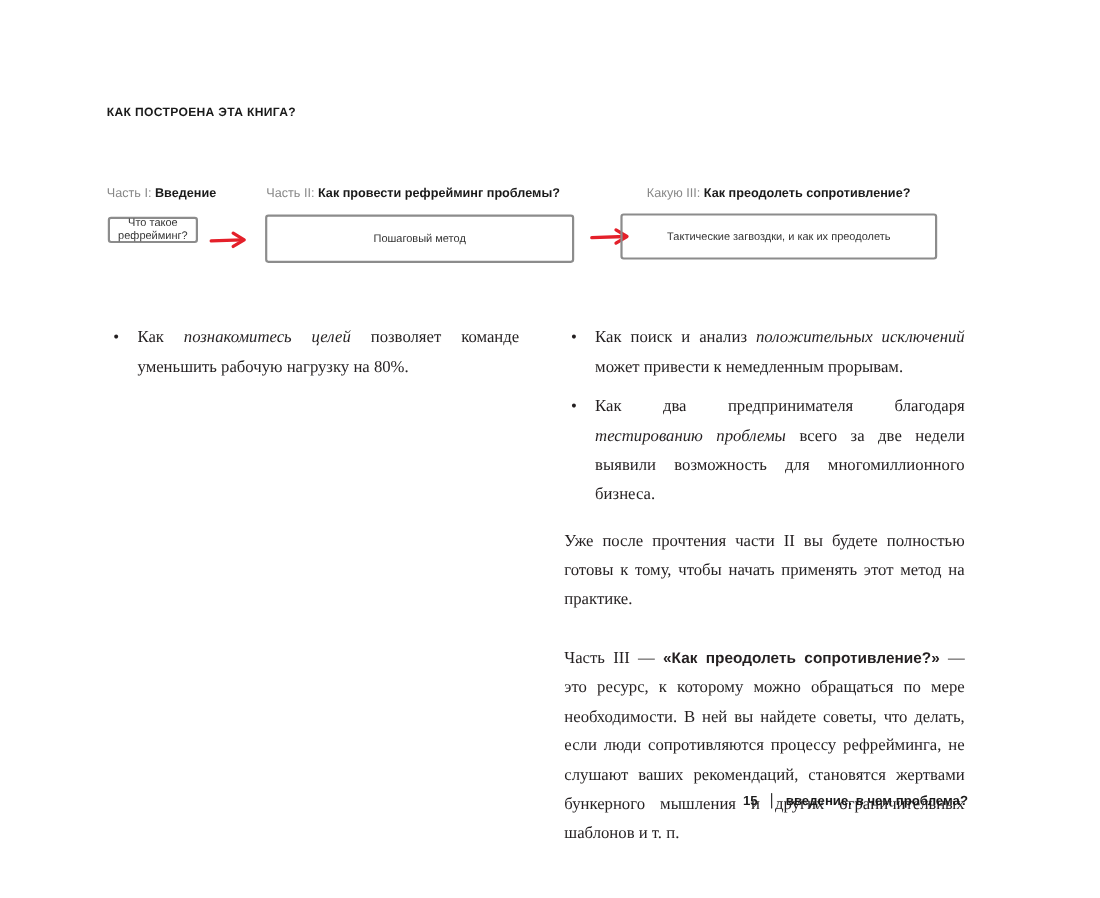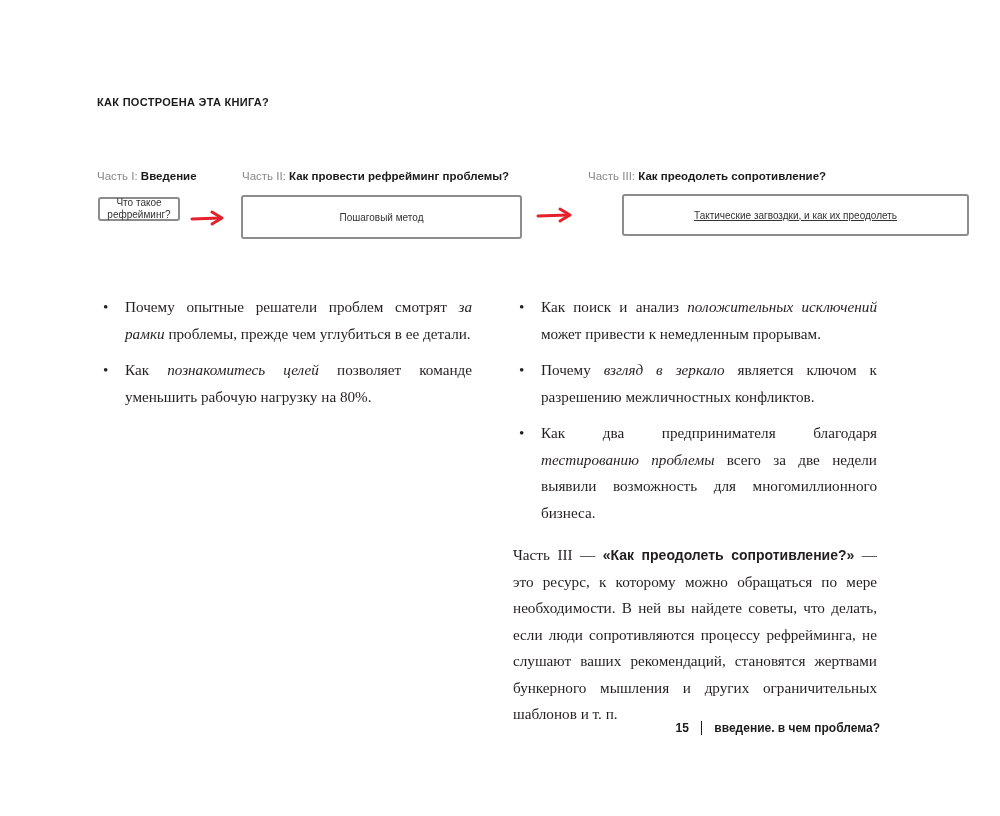--- a/index.html
+++ b/index.html
@@ -34,54 +34,53 @@
 <div>
   <div class="part-label sans" style="left:97px;">
     <span class="pfx">Часть I:</span>
     <span class="ttl">Введение</span>
   </div>
   <div class="part-label sans" style="left:242px;">
     <span class="pfx">Часть II:</span>
     <span class="ttl">Как провести рефрейминг проблемы?</span>
   </div>
   <div class="part-label sans" style="left:588px;">
-    <span class="pfx">Часть III:</span>
+    <span class="pfx">Какую III:</span>
     <span class="ttl">Как преодолеть сопротивление?</span>
   </div>
 
   <div class="sketch-box sans" style="left:98px; top:197px; width:82px; height:24px; line-height:12px; padding:0 4px;">Что такое рефрейминг?</div>
 
   <svg class="arrow" style="left:190px; top:209px;" width="36" height="18" viewBox="0 0 36 18">
     <path d="M2 10 L30 9" stroke="#e4202a" stroke-width="3" fill="none" stroke-linecap="round"></path>
     <path d="M22 3 L32 9 L22 15" stroke="#e4202a" stroke-width="3" fill="none" stroke-linecap="round" stroke-linejoin="round"></path>
   </svg>
 
   <div class="sketch-box sans" style="left:241px; top:195px; width:281px; height:44px;">Пошаговый метод</div>
 
   <svg class="arrow" style="left:536px; top:206px;" width="38" height="18" viewBox="0 0 38 18">
     <path d="M2 10 L32 9" stroke="#e4202a" stroke-width="3" fill="none" stroke-linecap="round"></path>
     <path d="M24 3 L34 9 L24 15" stroke="#e4202a" stroke-width="3" fill="none" stroke-linecap="round" stroke-linejoin="round"></path>
   </svg>
 
-  <div class="sketch-box sans" style="left:622px; top:194px; width:347px; height:42px;text-decoration:underline;">Тактические загвоздки, и как их преодолеть</div>
+  <div class="sketch-box sans" style="left:564px; top:194px; width:288px; height:42px;">Тактические загвоздки, и как их преодолеть</div>
 </div>
 
 <div class="col serif" style="left:97px; top:294px; width:375px;">
   <ul>
-    <li><span>Почему опытные решатели проблем смотрят </span><i>за рамки</i><span> проблемы, прежде чем углубиться в ее детали.</span></li>
     <li><span>Как </span><i>познакомитесь целей</i><span> позволяет команде уменьшить рабочую нагрузку на 80%.</span></li>
   </ul>
 </div>
 
 <div class="col serif" style="left:513px; top:294px; width:364px;">
   <ul style="margin-bottom:16px;">
     <li><span>Как поиск и анализ </span><i>положительных исключений</i><span> может привести к немедленным прорывам.</span></li>
-    <li><span>Почему </span><i>взгляд в зеркало</i><span> является ключом к разрешению межличностных конфликтов.</span></li>
     <li><span>Как два предпринимателя благодаря </span><i>тестированию проблемы</i><span> всего за две недели выявили возможность для многомиллионного бизнеса.</span></li>
   </ul>
+  <p>Уже после прочтения части II вы будете полностью готовы к тому, чтобы начать применять этот метод на практике.</p>
   <p><span>Часть III — </span><span class="b">«Как преодолеть сопротивление?»</span><span> — это ресурс, к которому можно обращаться по мере необходимости. В ней вы найдете советы, что делать, если люди сопротивляются процессу рефрейминга, не слушают ваших рекомендаций, становятся жертвами бункерного мышления и других ограничительных шаблонов и т. п.</span></p>
 </div>
 
 <div class="footer sans">
   <span>15</span>
   <span class="sep"></span>
   <span>введение. в чем проблема?</span>
 </div>
 
 </body></html>

